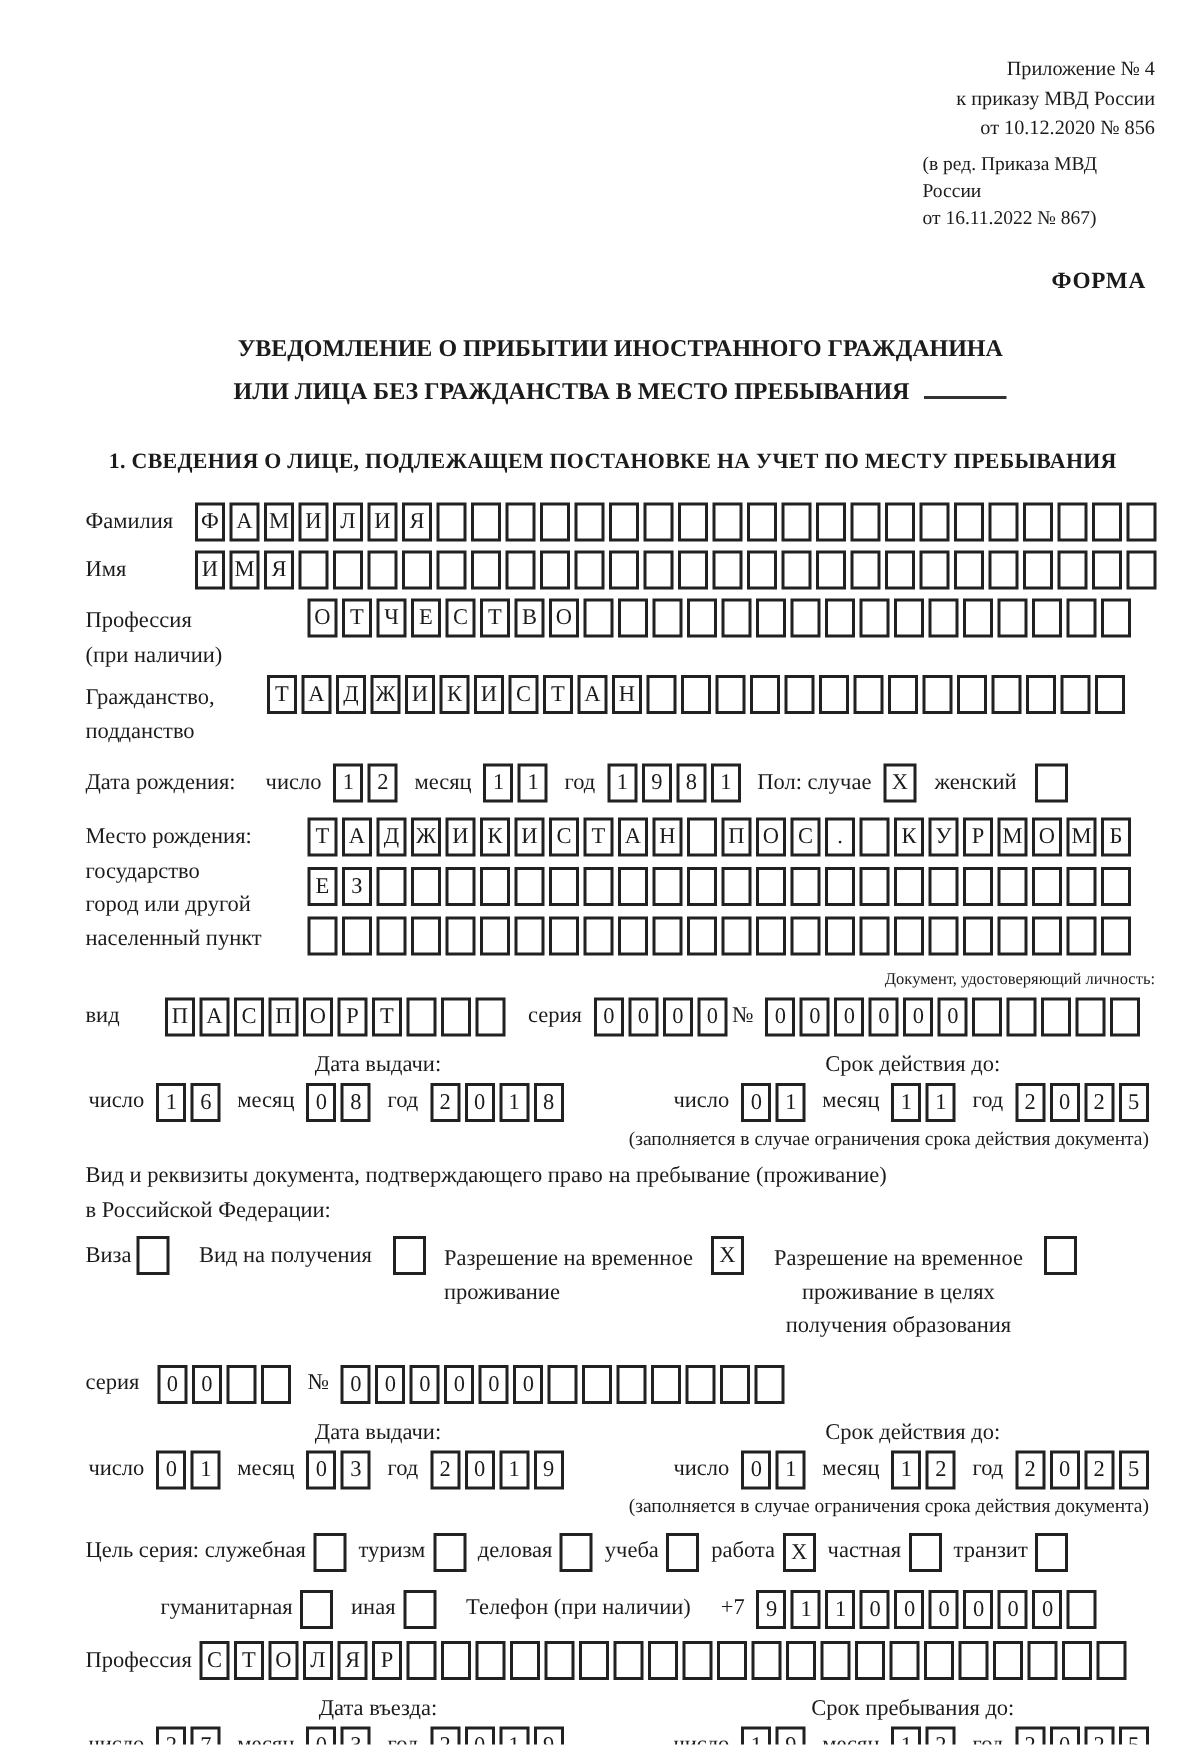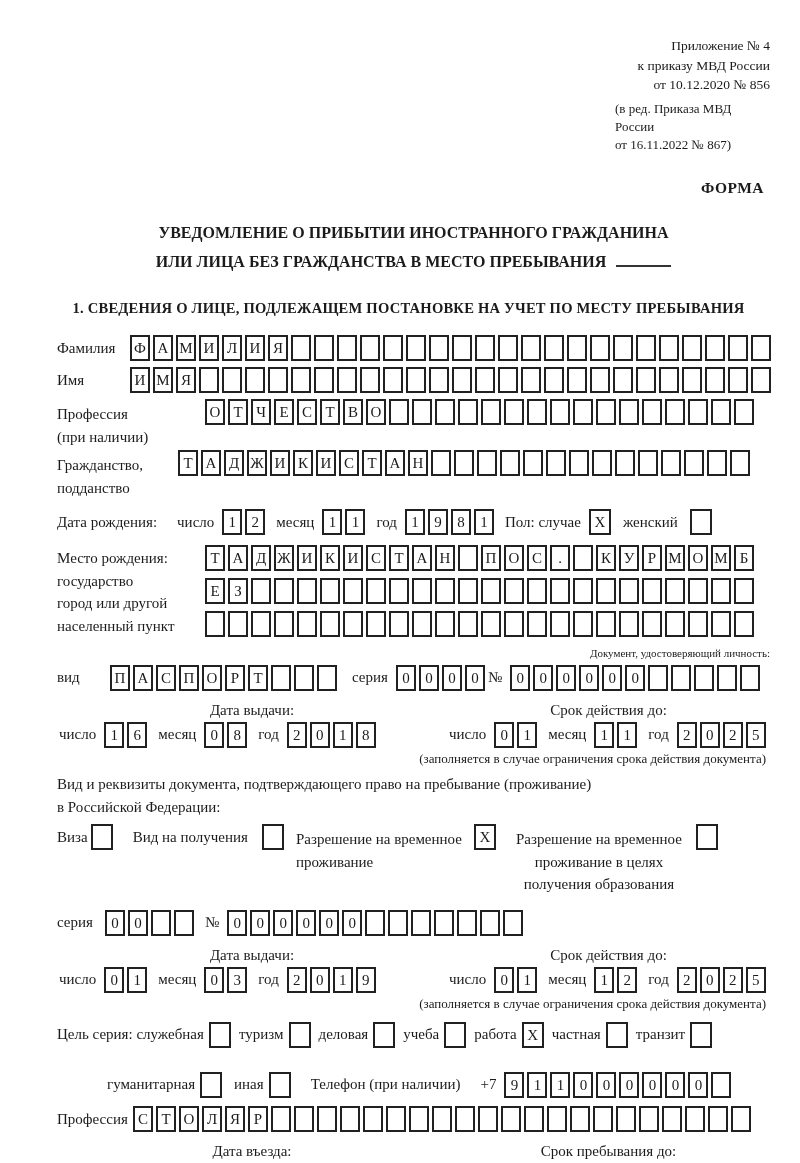--- a/index.html
+++ b/index.html
@@ -279,21 +279,21 @@
       <span class="plabel">частная</span>
       <span class="cbx"></span>
     </span>
       <span class="gap8"></span>
     <span class="purpose">
       <span class="plabel">транзит</span>
       <span class="cbx"></span>
     </span>
   </div>
 
-  <div class="purposes" style="margin-left:50px;margin-top:24px;">
+  <div class="purposes" style="margin-left:50px;margin-top:12px;">
     <span class="purpose">
       <span class="plabel">гуманитарная</span>
       <span class="cbx"></span>
     </span>
       <span class="gap12"></span>
     <span class="purpose">
       <span class="plabel">иная</span>
       <span class="cbx"></span>
     </span>
       <span class="gap20"></span>

